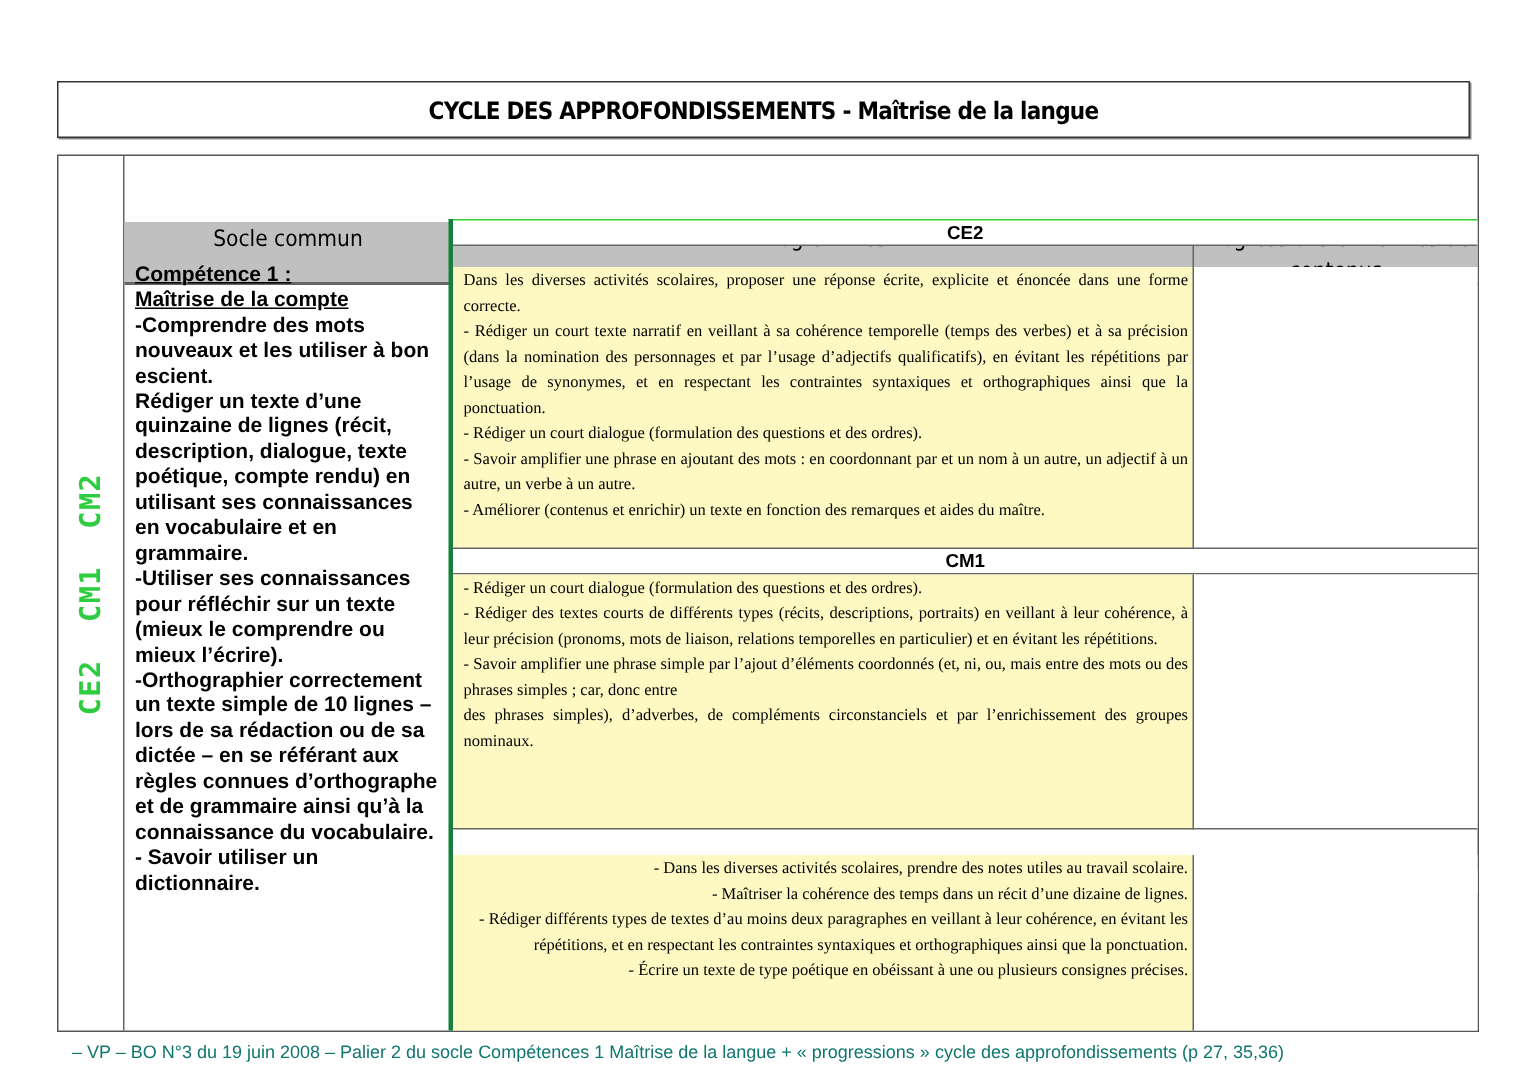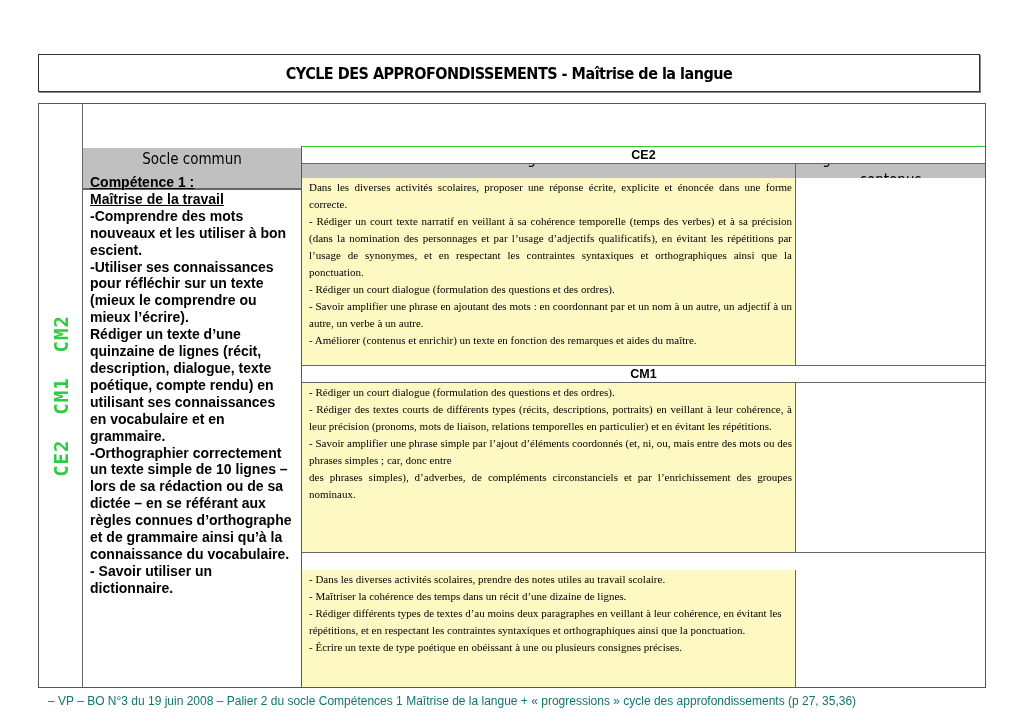--- a/index.html
+++ b/index.html
@@ -30,32 +30,32 @@
     letter-spacing: 1px;
   }
 
   .hdr { background: #c0c0c0; top: 0; height: 42px; border-right: 1px solid #666; border-bottom: 2px solid #666;
     text-align: center; font-size: 15px; line-height: 21px; padding-top: 1px;
     font-family: "DejaVu Sans Condensed", "DejaVu Sans", sans-serif; margin-top: 44px; }
   .hdr-socle { left: 44px; width: 219px; }
   .hdr-prog { left: 263px; width: 494px; }
   .hdr-progr { left: 757px; width: 189px; border-right: none; }
 
-  .socle-body { left: 44px; top: 42px; width: 219px; height: 541px; border-right: 1px solid #15803d; padding: 28px 6px 0 7px; }
+  .socle-body { left: 44px; top: 42px; width: 219px; height: 541px; border-right: 3px solid #15803d; padding: 28px 6px 0 7px; }
   .socle-body p { margin: 0; font-family: "Liberation Sans", sans-serif; font-weight: bold; font-size: 14px; line-height: 16.9px; }
   .socle-body .u { text-decoration: underline; }
 
   .band { left: 263px; width: 683px; height: 15px; top: 42px; background: #33cc33;
     border-bottom: 1px solid #444; text-align: right; font-family: "Liberation Sans", sans-serif; font-size: 13px; line-height: 15px; }
   .level { left: 263px; width: 683px; height: 17px; background: #fff; border-bottom: 1px solid #666;
     text-align: center; font-family: "Liberation Sans", sans-serif; font-weight: bold; font-size: 12.5px; line-height: 16px; }
   .prog-text { left: 263px; width: 494px; background: #fef9c3; border-right: 1px solid #666; border-bottom: 1px solid #666;
     padding: 1px 3px 0 7px; font-family: Liberation Serif, serif; font-size: 11px; line-height: 17px; }
   .prog-text p { margin: 0; text-align: justify; }
-  .prog-text.nojust p { text-align: left; }
+  .prog-text.nojust p { text-align: right; }
   .progr-cell { left: 757px; width: 189px; background: #fff; border-bottom: 1px solid #666; }
 
   .footer { position: absolute; left: 48px; top: 694px; width: 940px; font-family: "Liberation Sans", sans-serif;
     font-size: 12px; color: #0f766e; }
 </style>
 </head>
 <body>
 
 <div class="title-box">CYCLE DES APPROFONDISSEMENTS  - Maîtrise de la langue</div>
 
@@ -66,24 +66,24 @@
       <span>CE2  CM1  CM2</span>
     </div>
   </div>
 
   <div class="cell hdr hdr-socle">Socle commun</div>
   <div class="cell hdr hdr-prog">Programmes</div>
   <div class="cell hdr hdr-progr">Progressions en termes de contenus</div>
 
   <div class="cell socle-body">
     <p class="u">Compétence 1 :</p>
-    <p class="u">Maîtrise de la travail</p>
+    <p class="u">Maîtrise de la compte</p>
     <p>-Comprendre des mots nouveaux et les utiliser à bon escient.</p>
+    <p>Rédiger un texte d’une quinzaine de lignes (récit, description, dialogue, texte poétique, compte rendu) en utilisant ses connaissances en vocabulaire et en grammaire.</p>
     <p>-Utiliser ses connaissances pour réfléchir sur un texte (mieux le comprendre ou mieux l’écrire).</p>
-    <p>Rédiger un texte d’une quinzaine de lignes (récit, description, dialogue, texte poétique, compte rendu) en utilisant ses connaissances en vocabulaire et en grammaire.</p>
     <p>-Orthographier correctement un texte simple de 10 lignes – lors de sa rédaction ou de sa dictée – en se référant aux règles connues d’orthographe et de grammaire ainsi qu’à la connaissance du vocabulaire.</p>
     <p>- Savoir utiliser un dictionnaire.</p>
   </div>
 
   <div class="cell band">REDACTION</div>
 
   <div class="cell level" style="top:43px;">CE2</div>
   <div class="cell prog-text" style="top:74px;height:188px;">
     <p>Dans les diverses activités scolaires, proposer une réponse écrite, explicite et énoncée dans une forme correcte.</p>
     <p>- Rédiger un court texte narratif en veillant à sa cohérence temporelle (temps des verbes) et à sa précision (dans la nomination des personnages et par l’usage d’adjectifs qualificatifs), en évitant les répétitions par l’usage de synonymes, et en respectant les contraintes syntaxiques et orthographiques ainsi que la ponctuation.</p>

